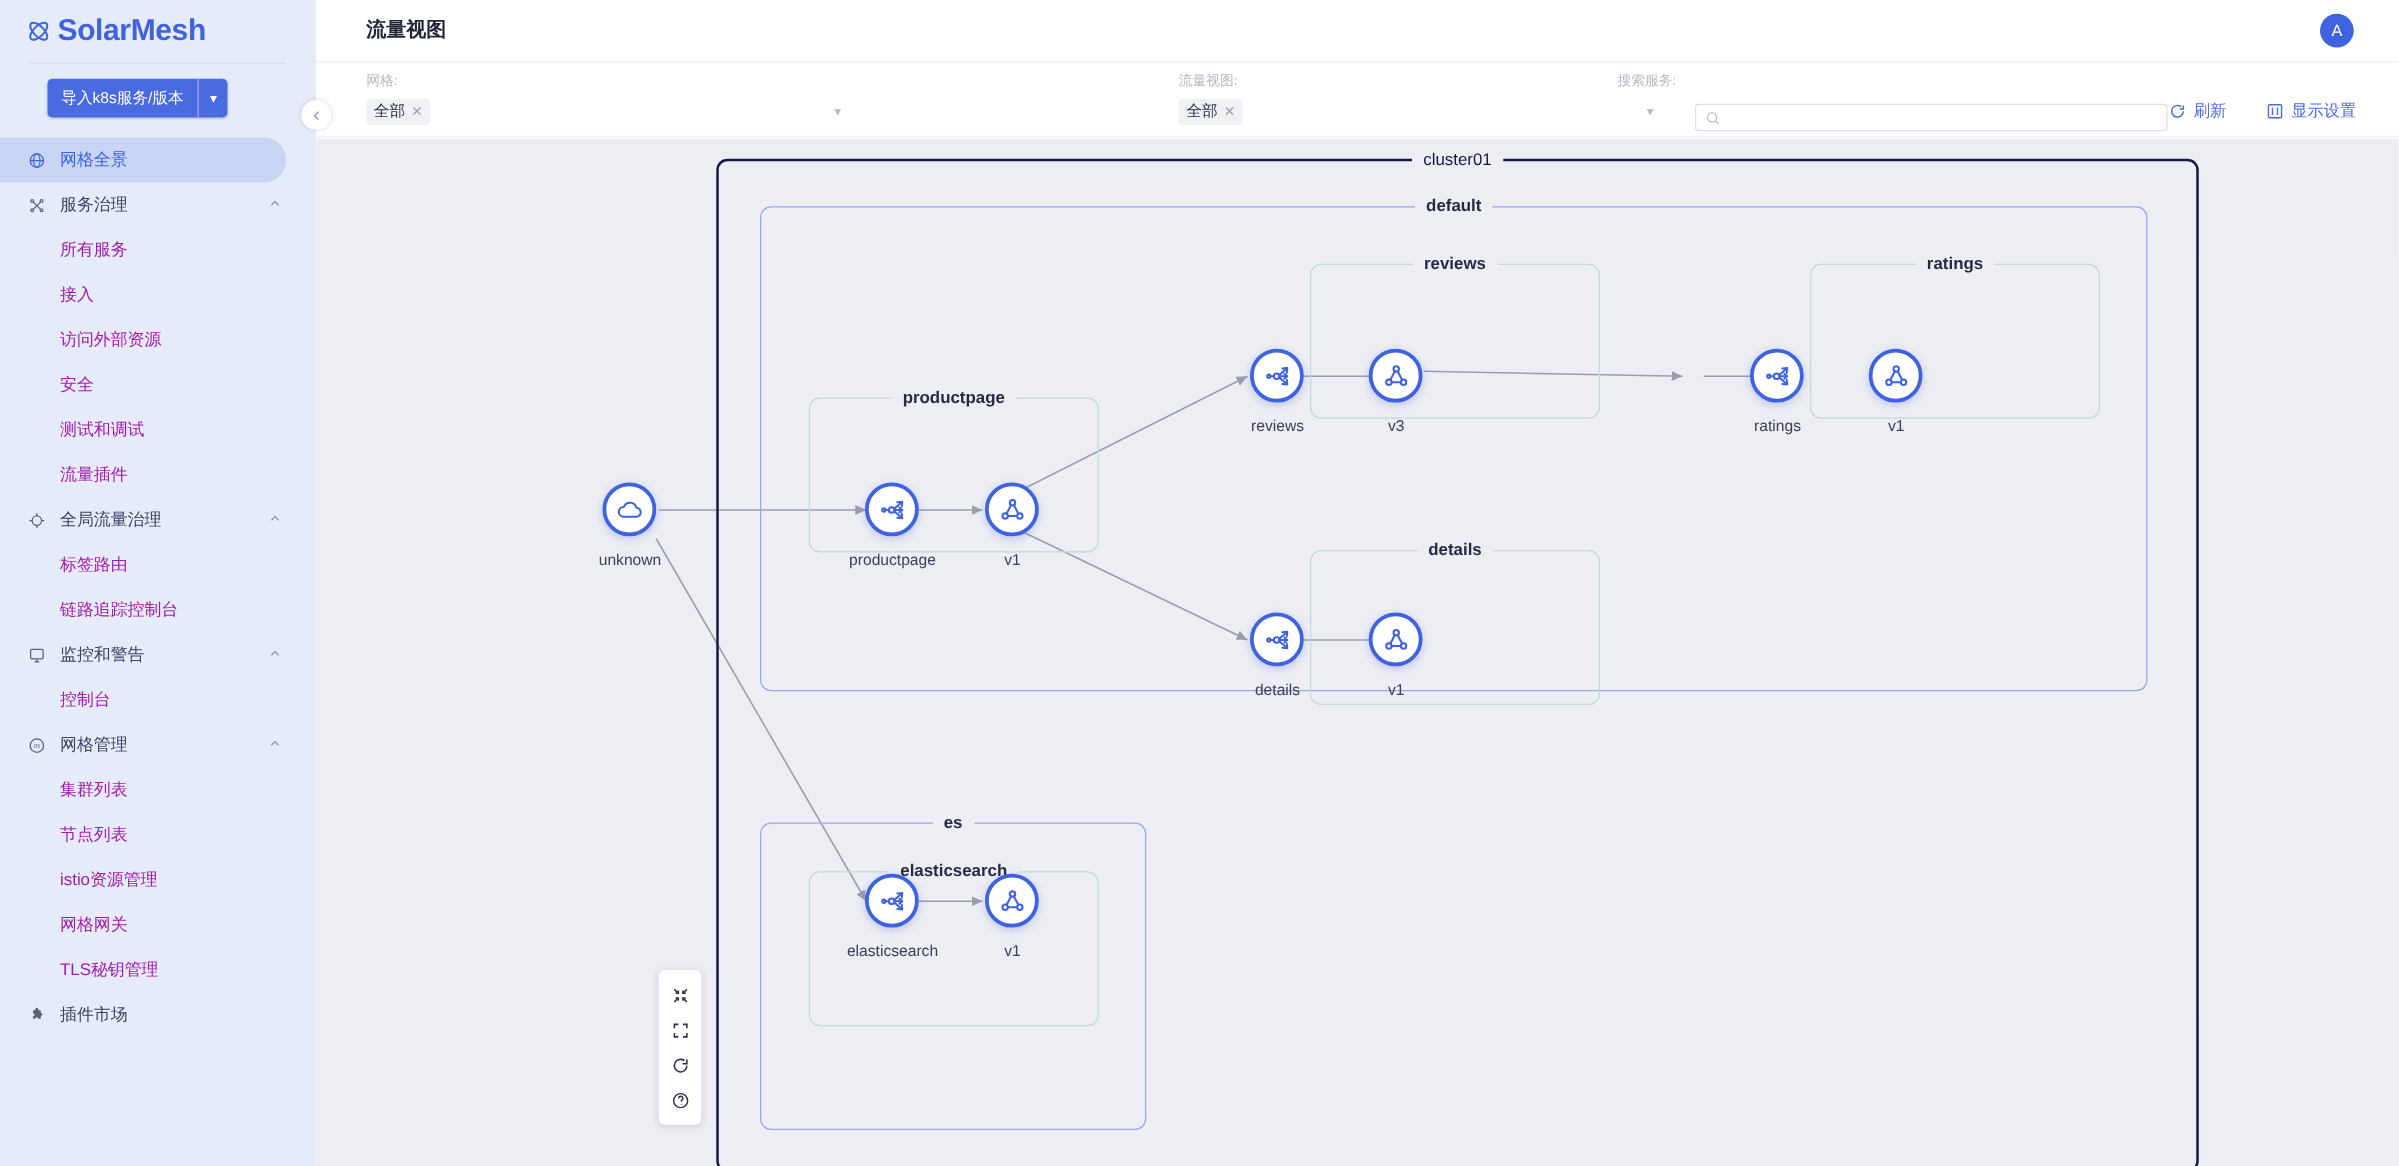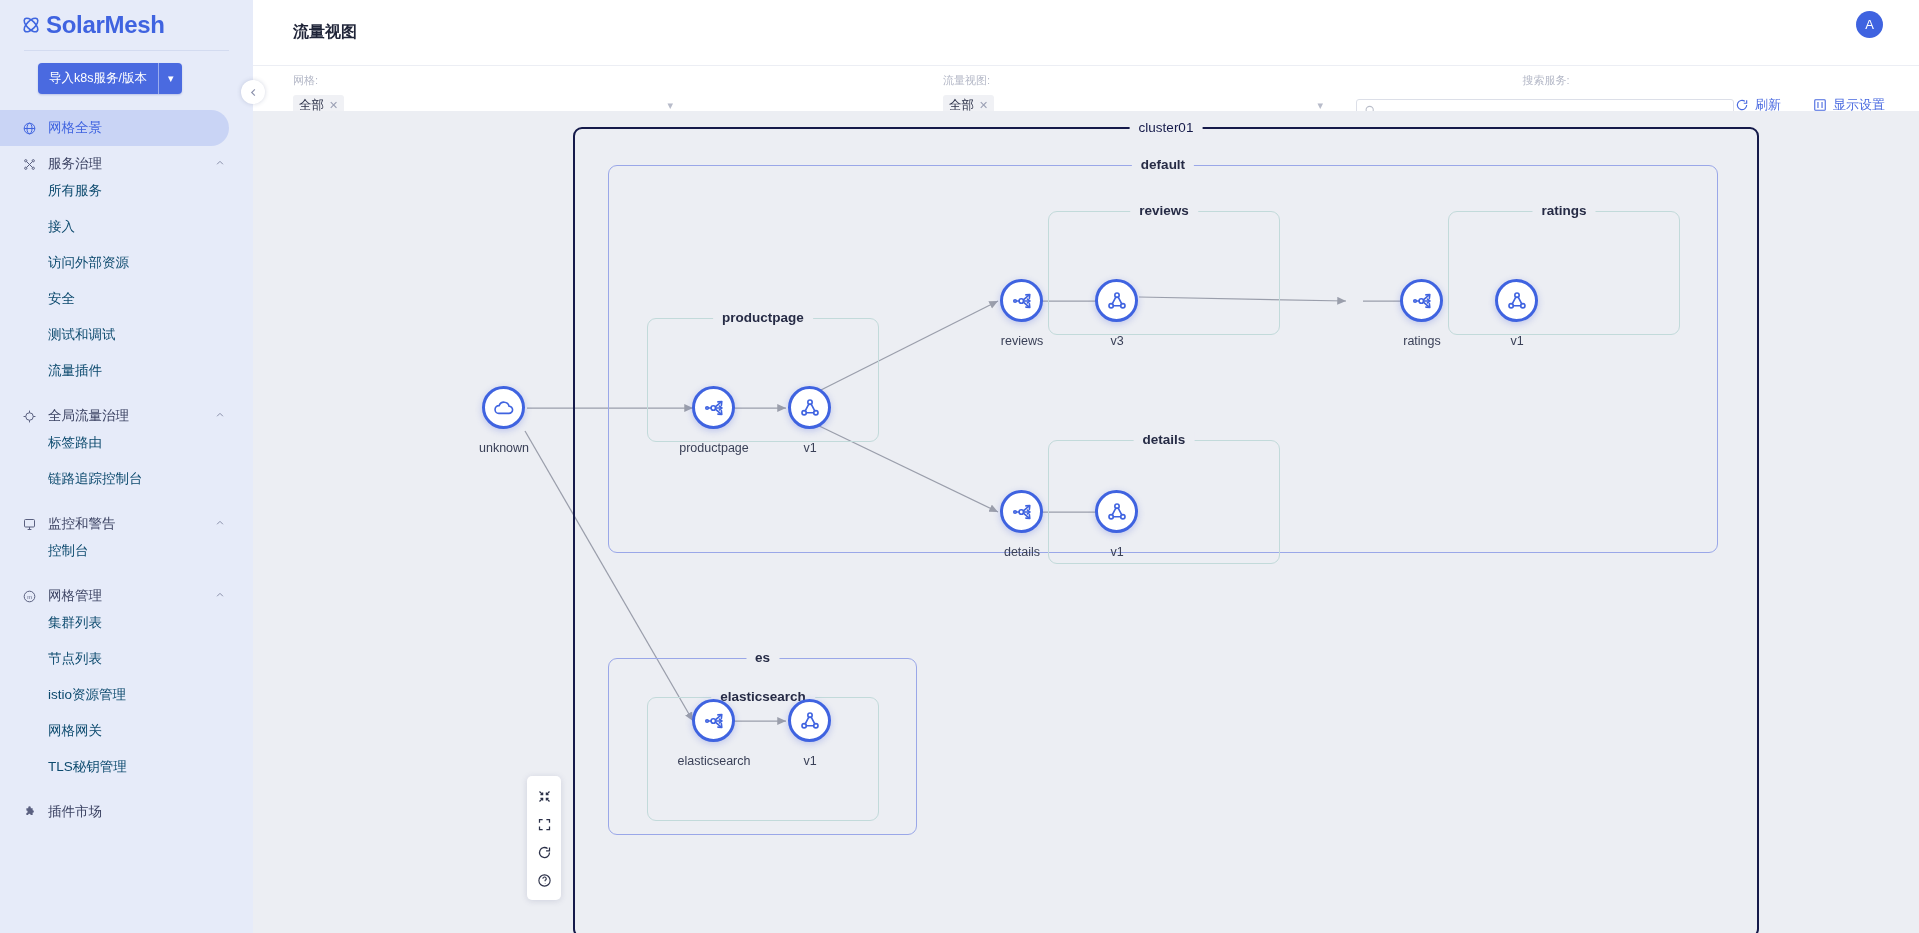--- a/index.html
+++ b/index.html
@@ -54,37 +54,37 @@
   .m-row.active {
     background:#c9d4f5; border-radius:0 20px 20px 0; margin-right:24px;
   }
   .m-row.active .mlabel { color:#3f63e0; }
   .m-row.active .ico { color:#3f63e0; }
   .m-row .arrow {
     position:absolute; right:28px; color:#8a90ab; font-size:10px; line-height:1;
   }
   .m-row.group .mlabel { font-size:13.5px; }
   .m-sub {
-    display:flex; height:36px;
-    padding-left:48px; font-size:13.5px; color:#0c4a6e; cursor:pointer;
+    display:flex; align-items:center; height:36px;
+    padding-left:48px; font-size:13.5px; color:#a21caf; cursor:pointer;
   }
 
   
   #main {
     position:absolute; left:253px; top:0; right:0; bottom:0; background:#fff;
   }
   .collapse-handle {
     position:absolute; left:-12px; top:80px; width:24px; height:24px;
     background:#fff; border-radius:50%;
     box-shadow:0 0 4px rgba(80,90,140,.25);
     display:flex; align-items:center; justify-content:center;
     color:#8a90ab; font-size:11px; cursor:pointer; z-index:40;
   }
   .topbar {
-    height:66px; border-bottom:1px solid #eceef4;
+    height:50px; border-bottom:1px solid #eceef4;
     display:flex; align-items:center; position:relative;
   }
   .page-title {
     margin-left:40px; font-size:16px; font-weight:bold; color:#1f2438;
   }
   .avatar {
     position:absolute; right:36px; top:11px;
     width:27px; height:27px; border-radius:50%;
     background:#3f63e0; color:#fff; font-size:13px;
     display:flex; align-items:center; justify-content:center; cursor:pointer;
@@ -344,21 +344,21 @@
       <div class="flabel">流量视图:</div>
       <div class="fselect">
         <span class="tag">
           <span>全部</span>
           <span class="x">✕</span>
         </span>
         <span class="caret" style="right:0;">▾</span>
       </div>
     </div>
 
-    <div class="fgroup" style="left:1103px; width:380px;text-align:center;">
+    <div class="fgroup" style="left:1041px; width:380px;">
       <div class="flabel">搜索服务:</div>
     </div>
     <div class="searchbox" style="left:1103px; width:378px;">
       <svg viewBox="0 0 24 24" width="13" height="13" fill="none" stroke="currentColor" stroke-width="2">
         <circle cx="11" cy="11" r="7"></circle>
           <line x1="16.5" y1="16.5" x2="21" y2="21"></line>
       </svg>
       <input type="text" placeholder="" style="">
     </div>
 
@@ -404,21 +404,21 @@
     </svg>
 
     <div class="box cluster" style="left:320px; top:16px; width:1186px; height:811px;">
       <span class="box-label">cluster01</span>
     </div>
 
     <div class="box ns" style="left:355px; top:54px; width:1110px; height:388px;">
       <span class="box-label">default</span>
     </div>
 
-    <div class="box ns" style="left:355px; top:547px; width:309px; height:177px;">
+    <div class="box ns" style="left:355px; top:547px; width:309px; height:246px;">
       <span class="box-label">es</span>
     </div>
 
     <div class="box svc" style="left:394px; top:207px; width:232px; height:124px;">
       <span class="box-label">productpage</span>
     </div>
 
     <div class="box svc" style="left:795px; top:100px; width:232px; height:124px;">
       <span class="box-label">reviews</span>
     </div>

